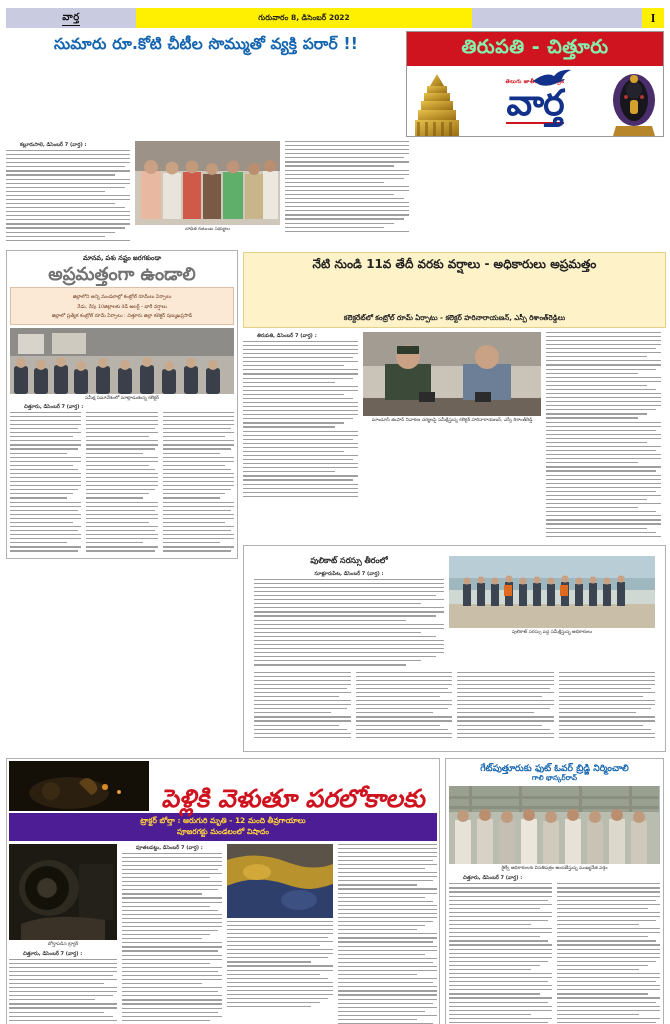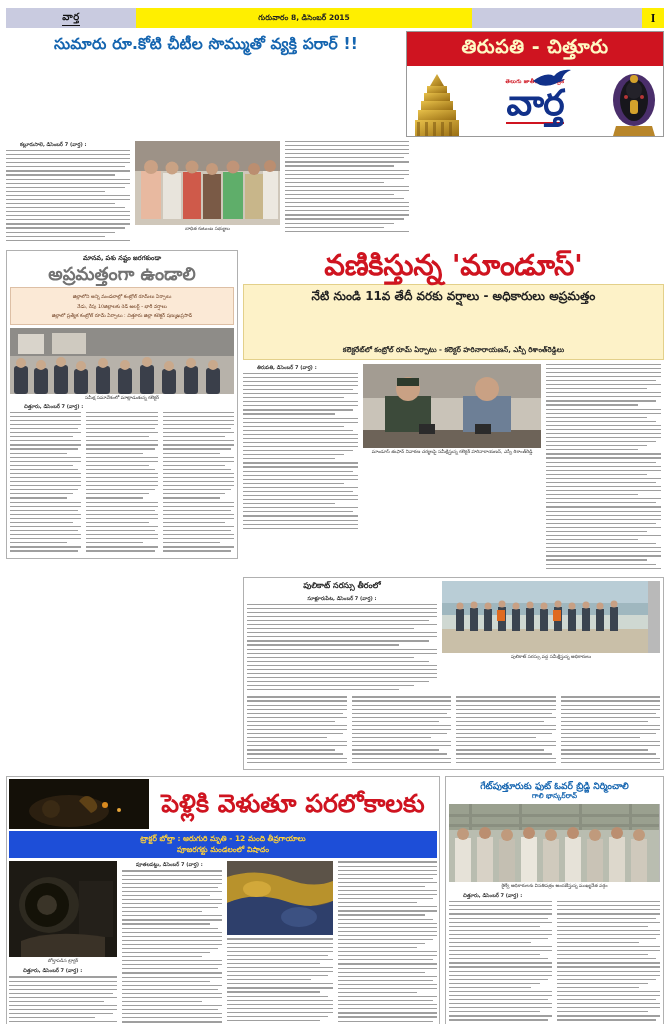--- a/index.html
+++ b/index.html
@@ -12,21 +12,21 @@
   .tb-brand{font-weight:bold;font-size:10px;color:#111;border-bottom:1.5px solid #111;letter-spacing:.5px;}
   .tb-date{background:#ffef00;flex:1;display:flex;align-items:center;justify-content:center;font-size:7.5px;color:#222;font-weight:bold;}
   .tb-fill{background:#c9cbe0;width:170px;}
   .tb-page{background:#ffef00;width:22px;display:flex;align-items:center;justify-content:center;font-size:12px;font-weight:bold;font-family:"Liberation Serif",serif;color:#111;}
 
   
   .mast-row{display:flex;margin:3px 6px 0 6px;gap:0;}
   .lead-head{flex:1;display:flex;align-items:flex-start;justify-content:center;padding-top:4px;}
   .lead-head .t{font-size:15.5px;font-weight:bold;color:#1565b0;letter-spacing:.2px;white-space:nowrap;}
   .masthead{width:258px;border:1px solid #999;box-sizing:border-box;}
-  .mast-top{background:#cf1420;color:#fef9c3;text-align:center;font-size:19px;font-weight:bold;padding:3px 0 4px;letter-spacing:.5px;}
+  .mast-top{background:#cf1420;color:#86efac;text-align:center;font-size:19px;font-weight:bold;padding:3px 0 4px;letter-spacing:.5px;}
   .mast-bot{background:#fff;height:70px;position:relative;display:flex;align-items:center;justify-content:center;overflow:hidden;}
   .temple{position:absolute;left:4px;bottom:0;width:52px;height:64px;}
   .deity{position:absolute;right:3px;bottom:0;width:52px;height:66px;}
   .logo-wrap{text-align:center;position:relative;z-index:2;}
   .logo-sub{font-size:5.5px;color:#cf1420;font-weight:bold;letter-spacing:.3px;}
   .logo-main{font-size:36px;line-height:.95;font-weight:bold;color:#11318a;letter-spacing:-1px;}
   .logo-rule{height:2px;background:#cf1420;margin-top:1px;}
   .bird{position:absolute;top:2px;left:50%;margin-left:-4px;width:46px;height:20px;z-index:3;}
   .box{border:1px solid #b0b0b0;box-sizing:border-box;}
   .cols{display:flex;gap:5px;}
@@ -46,33 +46,33 @@
 
   
   .kicker{text-align:center;font-size:8px;font-weight:bold;color:#222;}
   .h-red{text-align:center;font-weight:bold;color:#cf1420;}
   .h-green{text-align:center;font-weight:bold;color:#737373;}
   .h-blue{text-align:center;font-weight:bold;color:#1565b0;}
   .tintbox{background:#fbe9d6;border:1px solid #ddbfa5;padding:4px 6px;box-sizing:border-box;}
   .tint2{background:#fdf2c8;border:1px solid #e3d08a;padding:4px 6px;box-sizing:border-box;text-align:center;}
   .tint2 .l1{font-size:8px;font-weight:bold;color:#222;margin-bottom:2px;}
   .tint2 .l2{font-size:8.5px;font-weight:bold;color:#222;margin-top:40px;}
-  .blackband{background:#1d4ed8;color:#ffd23a;text-align:center;padding:3px 0;font-size:7.5px;font-weight:bold;line-height:1.45;}
+  .blackband{background:#4c1d95;color:#ffd23a;text-align:center;padding:3px 0;font-size:7.5px;font-weight:bold;line-height:1.45;}
   .white-head{background:#fff;}
 </style>
 </head>
 <body>
 
 <div class="page">
 
   <div class="topbar">
     <div class="tb-left">
       <span class="tb-brand">వార్త</span>
     </div>
-    <div class="tb-date">గురువారం 8, డిసెంబర్  2015</div>
+    <div class="tb-date">గురువారం 8, డిసెంబర్  2022</div>
     <div class="tb-fill"></div>
     <div class="tb-page">I</div>
   </div>
 
   <div class="mast-row">
     <div class="lead-head">
       <div class="t">సుమారు రూ.కోటి చీటీల సొమ్ముతో వ్యక్తి పరార్ !!</div>
     </div>
 
     <div class="masthead">
@@ -373,21 +373,20 @@
             <i></i>
             <i></i>
             <i></i>
             <i></i>
             <i></i>
         </div>
       </div>
     </div>
 
     <div style="flex:1;">
-      <div class="h-red" style="font-size:29px;line-height:1.1;letter-spacing:-.3px;">వణికిస్తున్న 'మాండూస్'</div>
 
       <div class="tint2" style="margin-top:2px;">
         <div class="l1" style="font-size:12px;">నేటి నుండి 11వ తేదీ వరకు వర్షాలు - అధికారులు అప్రమత్తం</div>
         <div class="l2" style="font-size:7px;">కలెక్టరేట్‌లో కంట్రోల్ రూమ్ ఏర్పాటు - కలెక్టర్ హరినారాయణన్, ఎస్పీ రిశాంత్‌రెడ్డిలు</div>
       </div>
 
       <div class="cols" style="margin-top:4px;">
         <div style="width:115px;">
           <div class="dateline">తిరుపతి, డిసెంబర్ 7 (వార్త) :</div>
           <div class="txt">
@@ -503,21 +502,21 @@
               <i></i>
               <i></i>
               <i></i>
               <i></i>
               <i></i>
               <i></i>
           </div>
         </div>
       </div>
 
-      <div class="box" style="margin-top:5px;padding:3px;">
+      <div class="box" style="margin-top:5px;padding:10px;">
         <div class="cols">
           <div style="width:190px;">
             <div class="kicker" style="font-size:8px;">పులికాట్ సరస్సు తీరంలో</div>
             <div class="dateline" style="text-align:center;margin:3px 0 2px;">సూళ్లూరుపేట, డిసెంబర్ 7 (వార్త) :</div>
             <div class="txt">
               <i></i>
                 <i></i>
                 <i></i>
                 <i></i>
                 <i></i>
@@ -662,21 +661,21 @@
               <i></i>
           </div>
         </div>
       </div>
     </div>
   </div>
 
   <div class="cols" style="margin:6px 6px 0;align-items:flex-start;">
 
     <div class="box" style="width:434px;padding:2px;">
-      <div style="display:flex;align-items:center;">
+      <div style="display:flex;align-items:flex-end;font-style:italic;">
         <div class="photo" style="width:140px;height:50px;">
           <svg viewBox="0 0 140 50" width="140" height="50">
             <rect width="140" height="50" fill="#141008"></rect>
             <ellipse cx="60" cy="32" rx="40" ry="16" fill="#2b1f10"></ellipse>
             <circle cx="42" cy="30" r="9" fill="#3a2a14"></circle>
             <path d="M70 22 q8 -10 16 0 q6 8 -4 12 z" fill="#6b4a18" opacity=".8"></path>
             <circle cx="96" cy="26" r="3" fill="#d98a1f"></circle>
             <circle cx="110" cy="31" r="2" fill="#e8a63a"></circle>
           </svg>
         </div>

